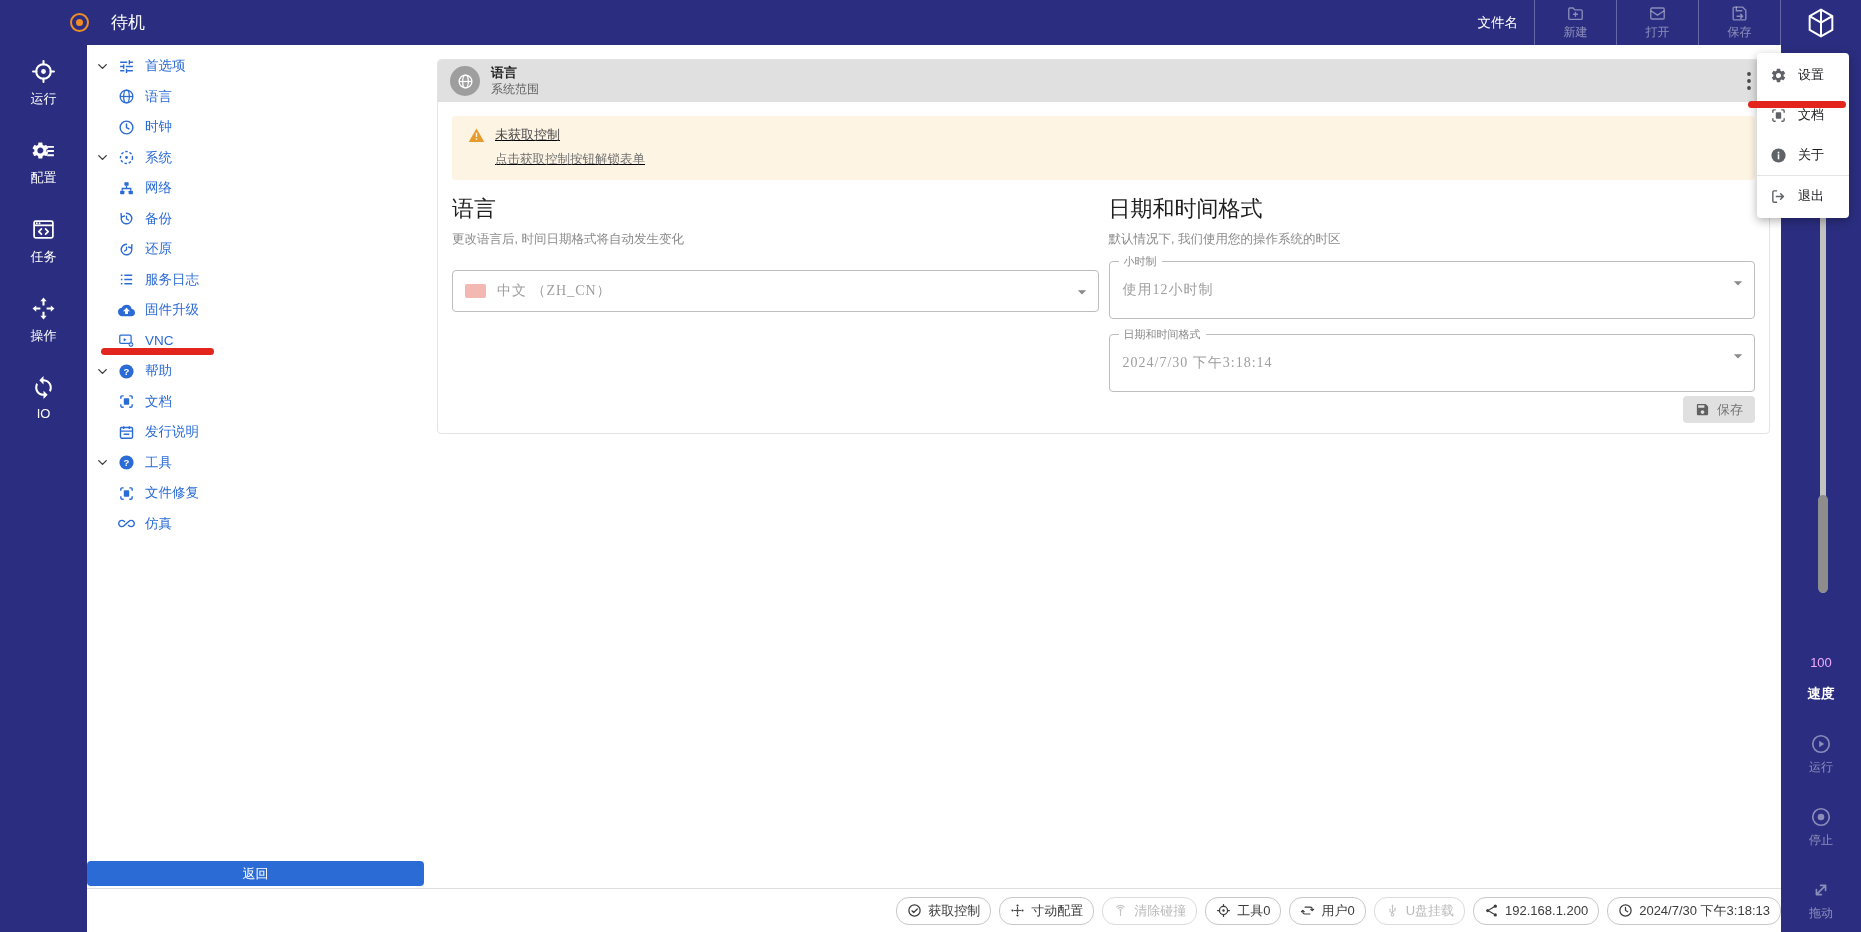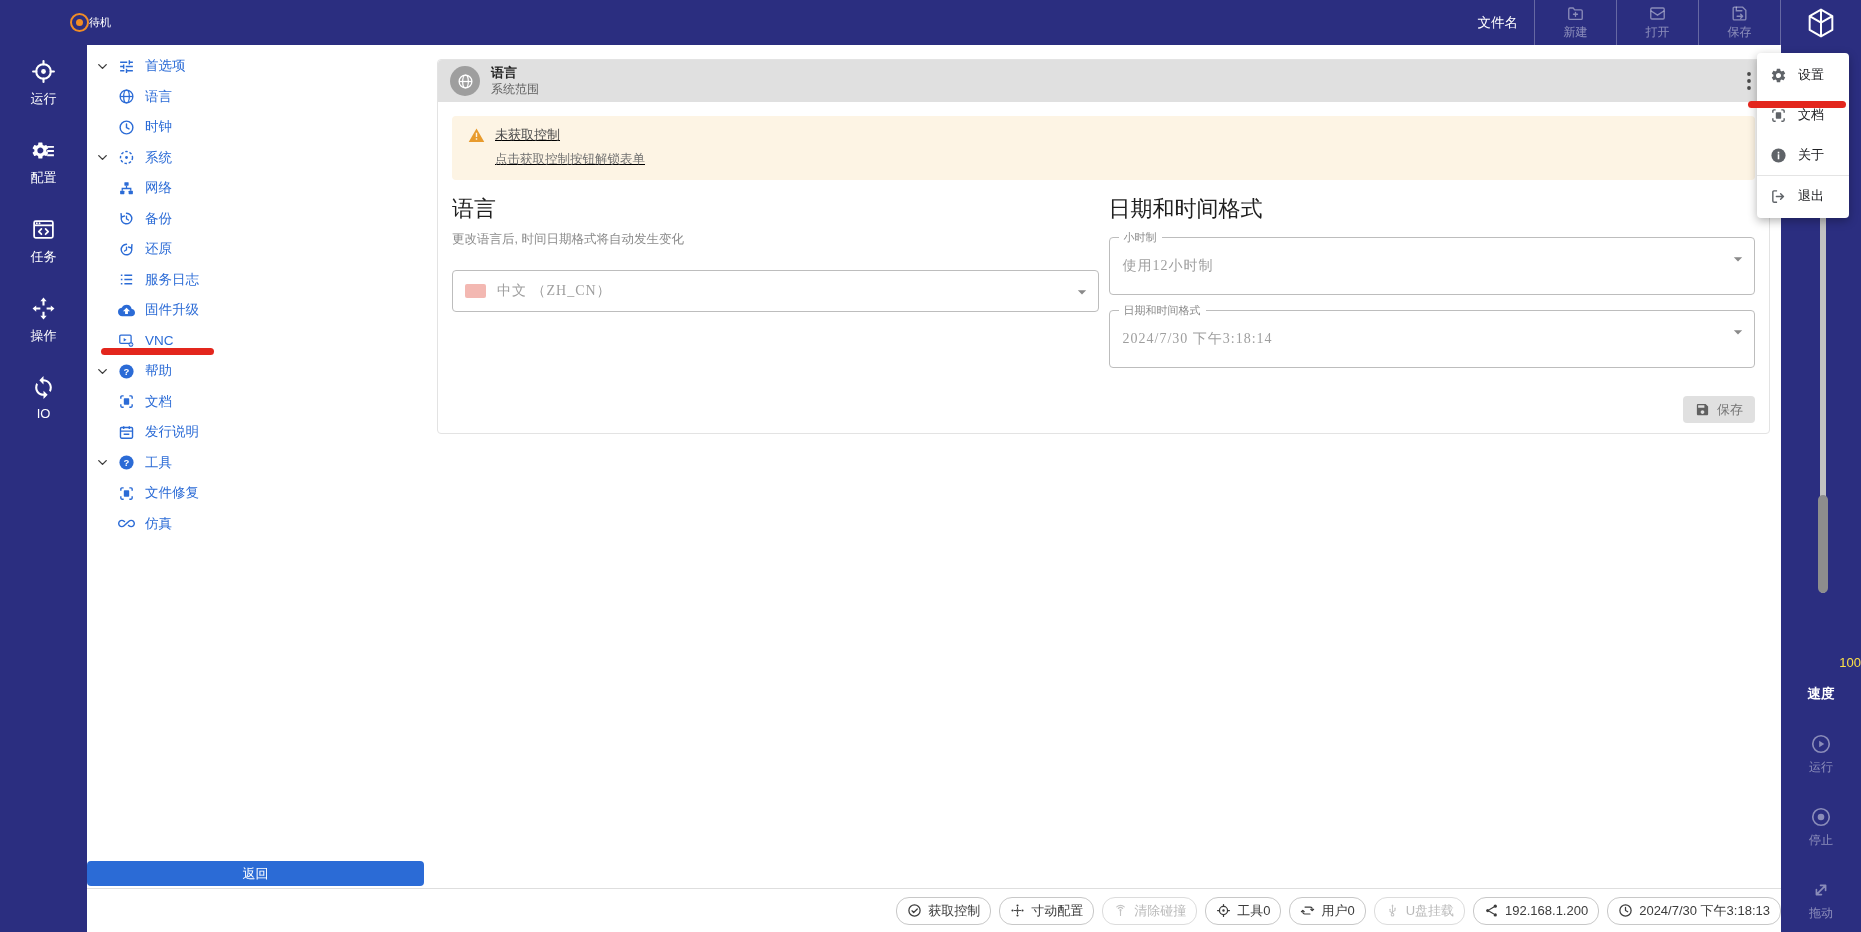--- a/index.html
+++ b/index.html
@@ -2,21 +2,21 @@
 <html><head>
 <meta charset="utf-8">
 <style>
   html,body{margin:0;padding:0;background:#ffffff;font-family:"Liberation Sans","DejaVu Sans",sans-serif;}
   #app{position:relative;width:1861px;height:932px;overflow:hidden;background:#fff;}
   .ic{display:inline-flex;}
   .ic svg{width:100%;height:100%;display:block;}
 
   
   .topbar{position:absolute;left:0;top:0;width:1861px;height:45px;background:#2b2e80;display:flex;align-items:center;color:#fff;}
-  .status{display:flex;align-items:center;gap:0;margin-left:26px;font-size:11px;padding-left:44px;}
+  .status{display:flex;align-items:center;gap:22px;margin-left:26px;font-size:17px;padding-left:44px;}
   .status-dot{width:15px;height:15px;border:2.5px solid #f08c26;border-radius:50%;display:flex;align-items:center;justify-content:center;}
   .status-dot i{width:7px;height:7px;background:#f08c26;border-radius:50%;}
   .topbar-right{position:absolute;right:0;top:0;height:45px;display:flex;align-items:center;}
   .filename{font-size:13.5px;margin-right:16px;}
   .tb-btn{width:81px;height:45px;display:flex;flex-direction:column;align-items:center;justify-content:center;gap:1px;border-left:1px solid rgba(255,255,255,.28);color:rgba(255,255,255,.45);cursor:default;}
   .tb-btn .ic{width:19px;height:19px;}
   .tb-btn span{font-size:12px;}
   .logo-cell{width:80px;height:45px;display:flex;align-items:center;justify-content:center;border-left:1px solid rgba(255,255,255,.28);}
   .logo-cell .ic{width:34px;height:34px;color:#fff;}
 
@@ -69,21 +69,21 @@
   .menu-item{height:40px;display:flex;align-items:center;gap:11px;padding:0 13px;cursor:pointer;}
   .menu-item .ic{width:17px;height:17px;color:#5f6368;}
   .menu-item span{font-size:13px;color:#202124;white-space:nowrap;}
   .menu-item.sep{border-top:1px solid #e4e4e4;}
   .red-underline-menu{position:absolute;left:1748px;top:101px;width:98px;height:7px;border-radius:4px;background:#e3261d;z-index:31;}
 
   
   .rightpanel{position:absolute;left:1781px;top:45px;width:80px;height:887px;background:#2b2e80;}
   .slider-track{position:absolute;left:39px;top:68px;width:6px;height:480px;background:#c2c2c2;border-radius:3px;}
   .slider-handle{position:absolute;left:37px;top:450px;width:10px;height:98px;background:#8d8d8d;border-radius:5px;cursor:pointer;}
-  .speed-val{position:absolute;left:0;top:610px;width:80px;text-align:right;color:#fde047;font-size:13px;}
+  .speed-val{position:absolute;left:0;top:610px;width:80px;text-align:center;color:#f0abfc;font-size:13px;}
   .speed-label{position:absolute;left:0;top:640px;width:80px;text-align:center;color:#fff;font-size:13.5px;font-weight:bold;}
   .rp-item{position:absolute;left:0;width:80px;display:flex;flex-direction:column;align-items:center;gap:4px;color:rgba(255,255,255,.45);cursor:default;}
   .rp-item .ic{width:22px;height:22px;}
   .rp-item span{font-size:12px;}
 
   
   .statusbar{position:absolute;left:87px;top:888px;width:1694px;height:44px;background:#fff;border-top:1px solid #dedede;display:flex;align-items:center;justify-content:flex-end;gap:8px;box-sizing:border-box;}
   .chip{height:26px;border:1px solid #c8c8c8;border-radius:13px;display:flex;align-items:center;gap:6px;padding:0 10px;font-size:13px;color:#3c3c3c;cursor:pointer;background:#fff;white-space:nowrap;}
   .chip .ic{width:15px;height:15px;color:#3c3c3c;}
   .chip.off{color:#b9b9b9;border-color:#dcdcdc;cursor:default;}
@@ -409,20 +409,21 @@
             <span class="sel-val">中文 （ZH_CN）</span>
             <span class="sel-arrow ic">
                 <svg viewBox="0 0 24 24">
                   <path d="M7 10l5 5 5-5z" fill="currentColor"></path>
                 </svg>
               </span>
           </div>
         </div>
         <div>
           <div class="sec-h">日期和时间格式</div>
+          <div class="sec-sub">默认情况下, 我们使用您的操作系统的时区</div>
           <div class="fieldset fs1">
             <span class="legend">小时制</span>
             <span class="sel-val">使用12小时制</span>
             <span class="sel-arrow ic">
                 <svg viewBox="0 0 24 24">
                   <path d="M7 10l5 5 5-5z" fill="currentColor"></path>
                 </svg>
               </span>
           </div>
           <div class="fieldset fs2">

